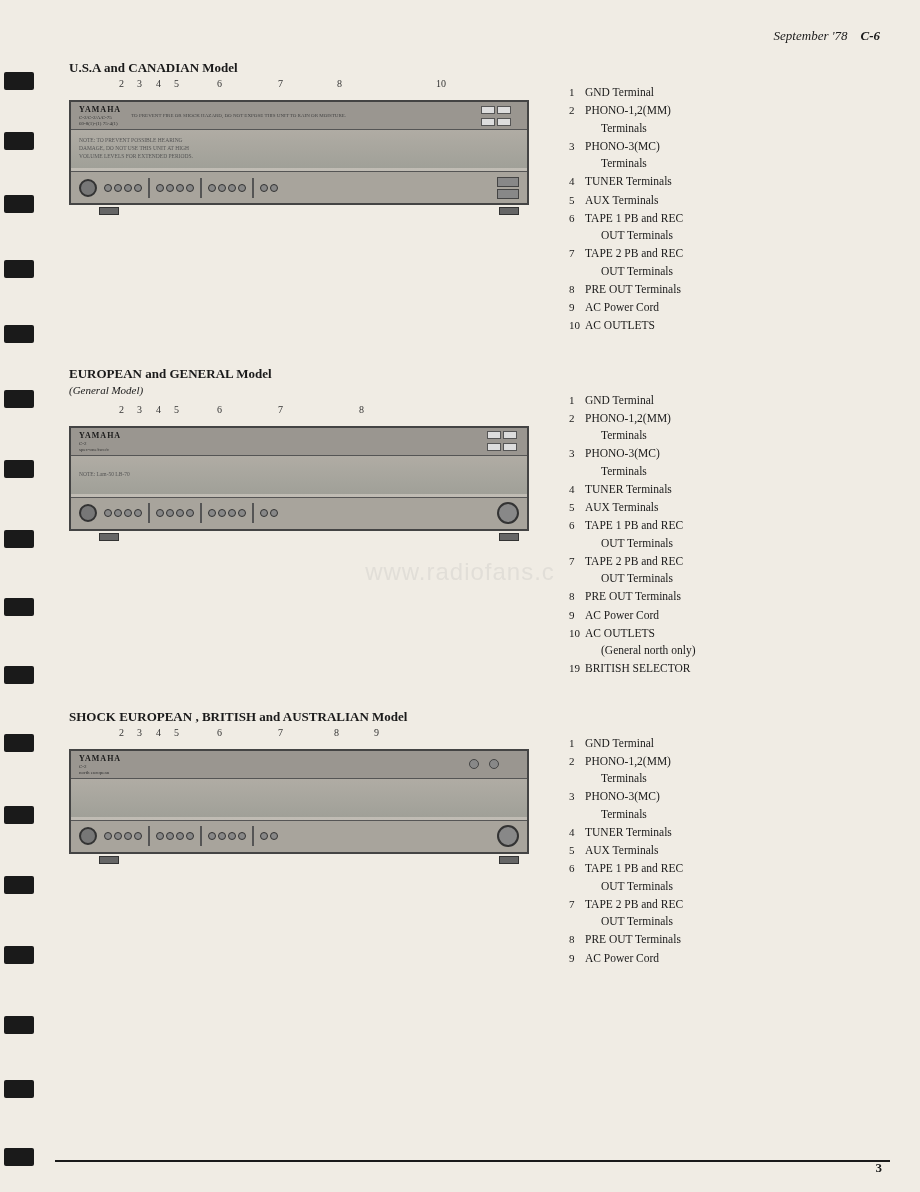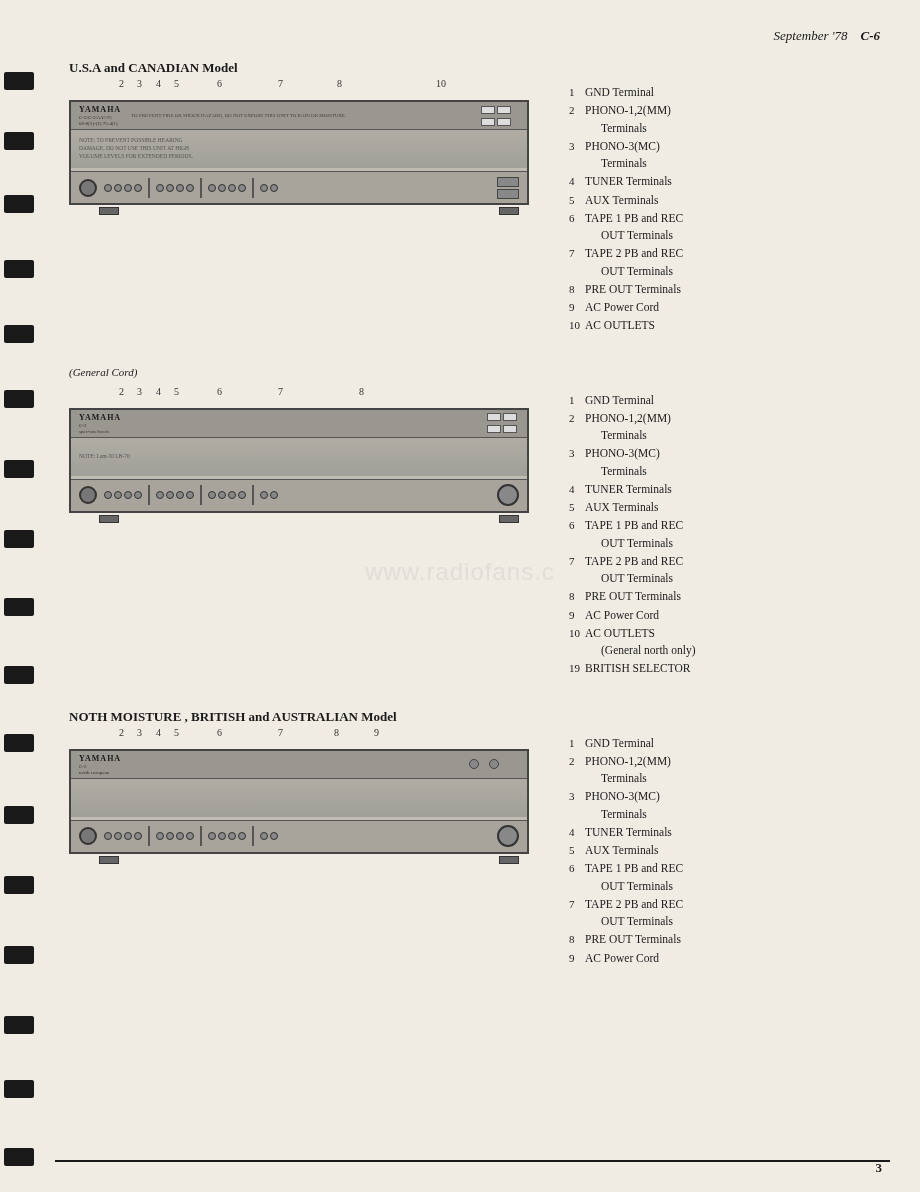--- a/index.html
+++ b/index.html
@@ -397,21 +397,22 @@
             <span class="label-num">10</span>
             <span class="label-text">AC OUTLETS</span>
           </div>
         </div>
       </div>
     </div>
 
     <div class="model-section" style="margin-bottom:30px;">
       <div class="section-layout">
         <div class="diagram-col">
-          <div class="model-subtitle">(General Cord)</div>
+          <div class="model-title">EUROPEAN and GENERAL Model</div>
+          <div class="model-subtitle">(General Model)</div>
 
           <div style="position:relative; height:22px; font-size:10px; color:#333;">
             <span style="position:absolute; left:50px;">2</span>
             <span style="position:absolute; left:68px;">3</span>
             <span style="position:absolute; left:87px;">4</span>
             <span style="position:absolute; left:105px;">5</span>
             <span style="position:absolute; left:148px;">6</span>
             <span style="position:absolute; left:209px;">7</span>
             <span style="position:absolute; left:290px;">8</span>
           </div>
@@ -525,21 +526,21 @@
             <span class="label-num">19</span>
             <span class="label-text">BRITISH SELECTOR</span>
           </div>
         </div>
       </div>
     </div>
 
     <div class="model-section">
       <div class="section-layout">
         <div class="diagram-col">
-          <div class="model-title">NOTH MOISTURE , BRITISH and AUSTRALIAN Model</div>
+          <div class="model-title">SHOCK EUROPEAN , BRITISH and AUSTRALIAN Model</div>
 
           <div style="position:relative; height:22px; font-size:10px; color:#333;">
             <span style="position:absolute; left:50px;">2</span>
             <span style="position:absolute; left:68px;">3</span>
             <span style="position:absolute; left:87px;">4</span>
             <span style="position:absolute; left:105px;">5</span>
             <span style="position:absolute; left:148px;">6</span>
             <span style="position:absolute; left:209px;">7</span>
             <span style="position:absolute; left:265px;">8</span>
             <span style="position:absolute; left:305px;">9</span>

